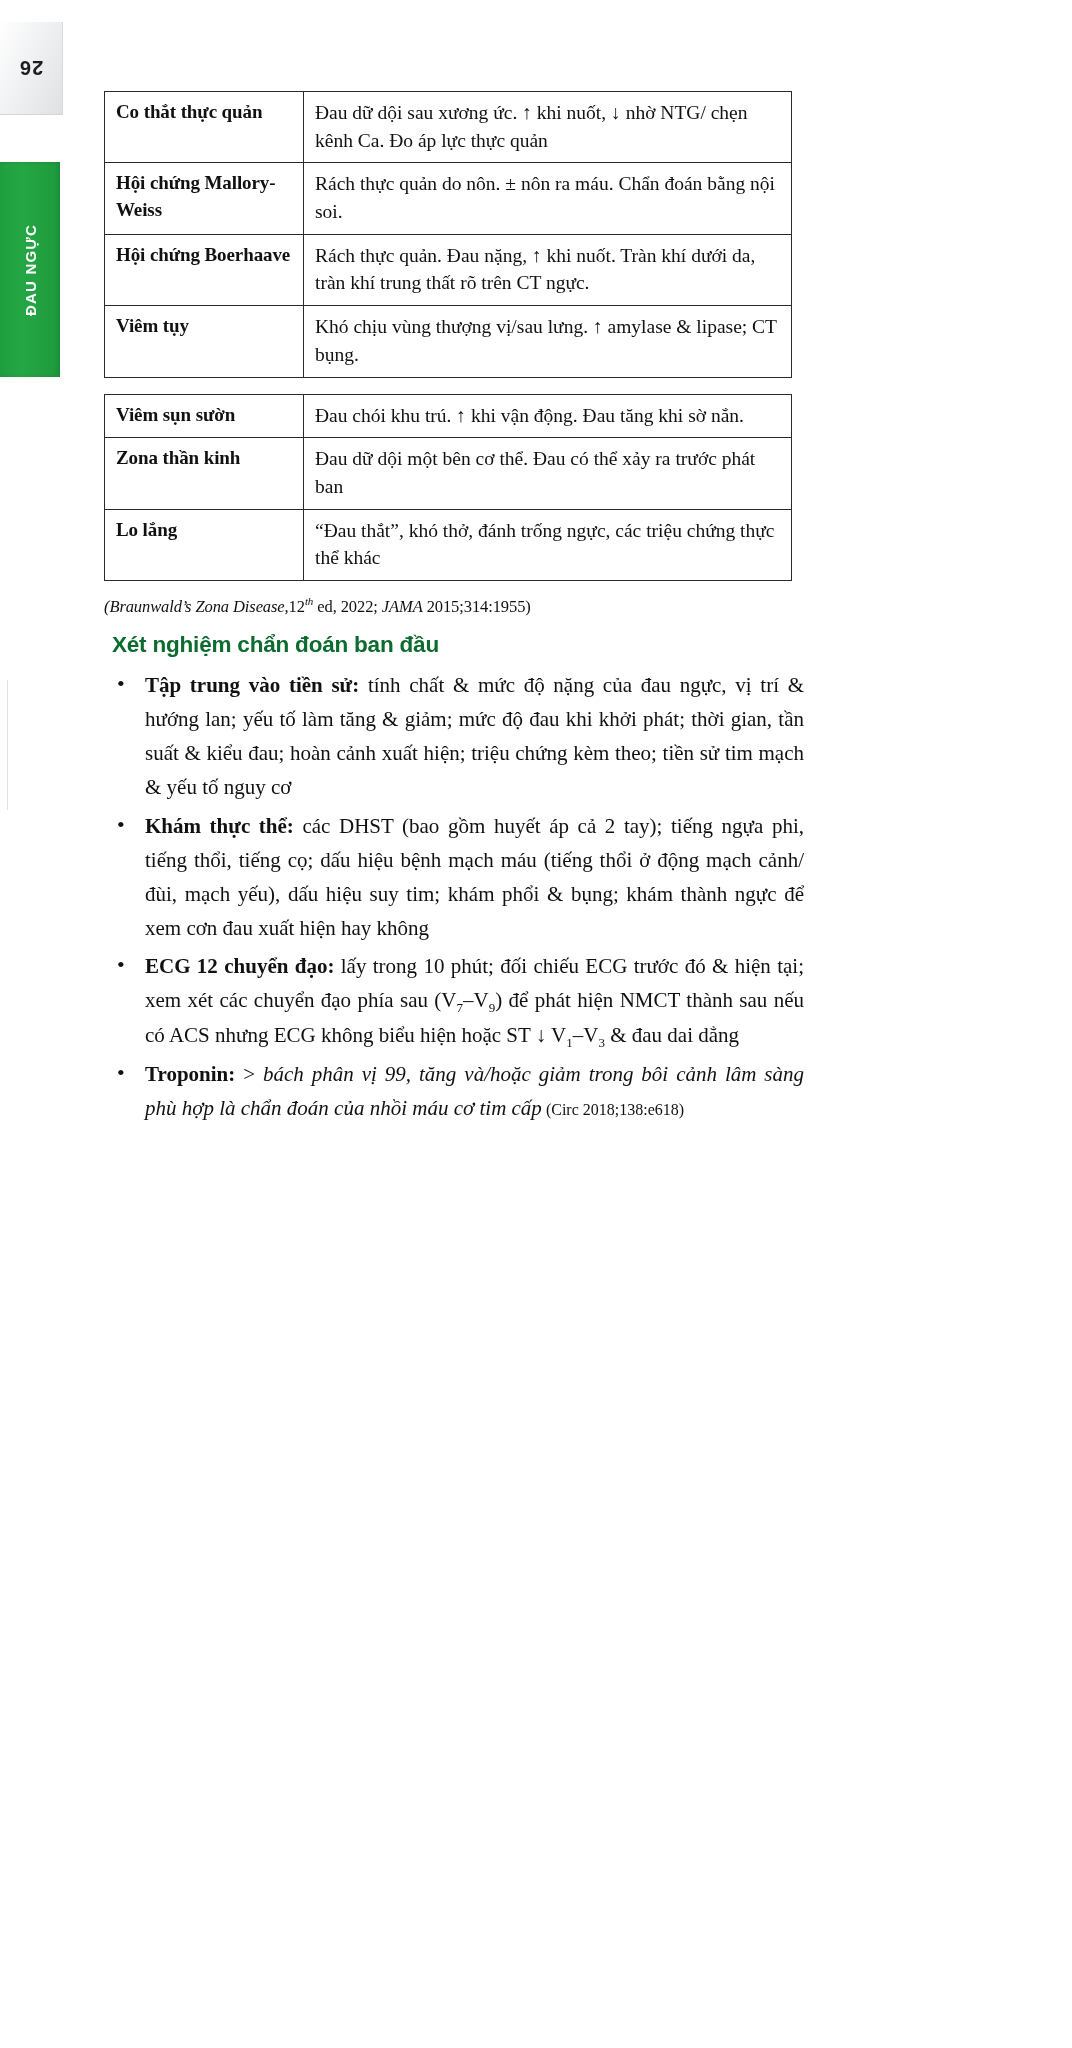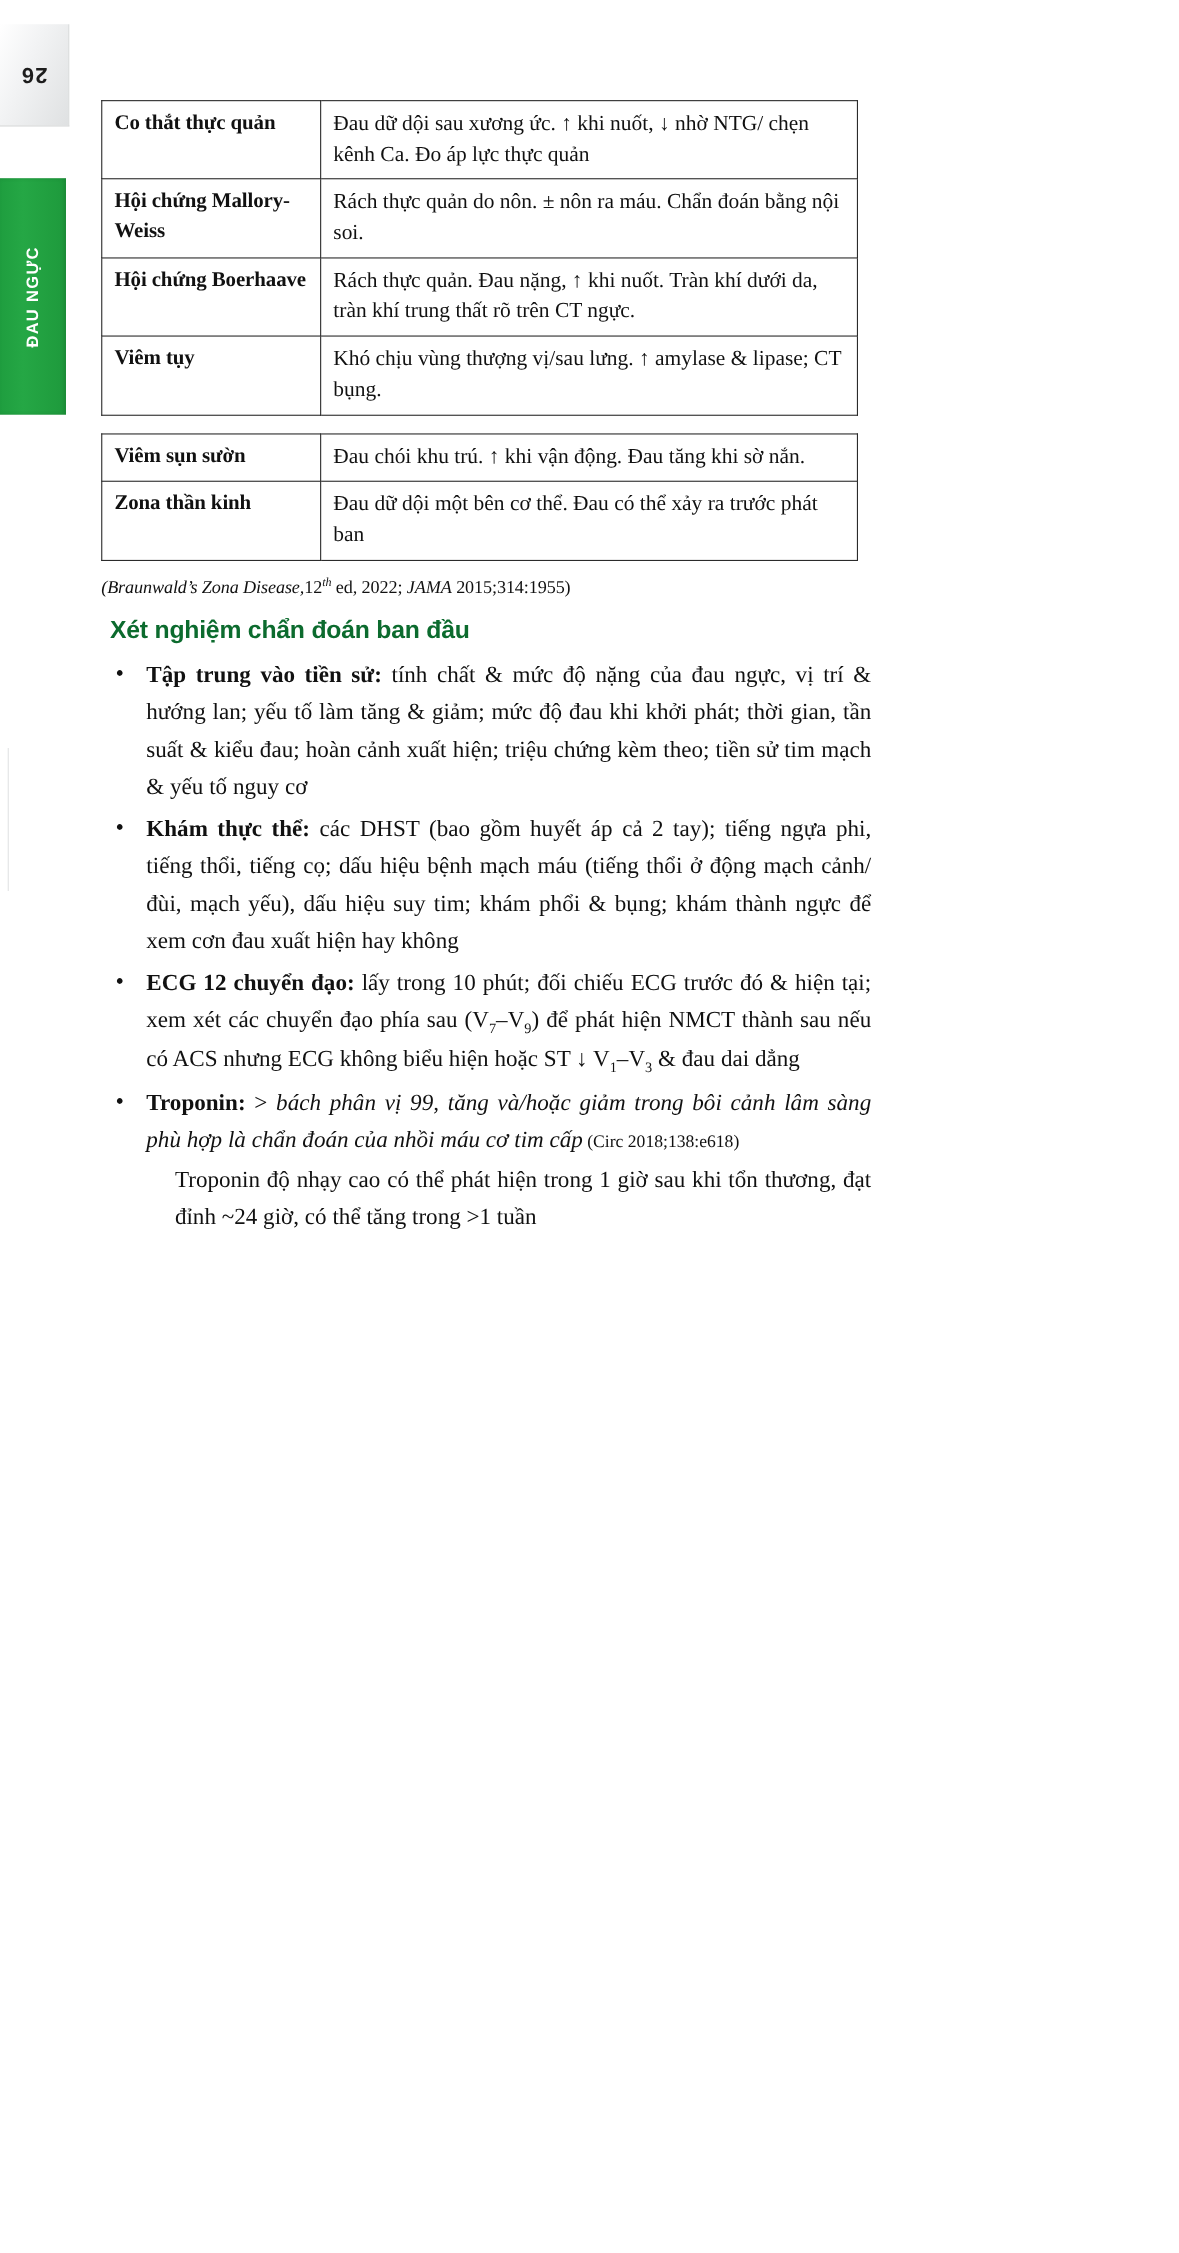--- a/index.html
+++ b/index.html
@@ -74,21 +74,21 @@
     left: 0;
     top: 680px;
     width: 7px;
     height: 130px;
     border-right: 1px solid #e2e3e4;
   }
 
   
   #content {
     position: absolute;
-    left: 92px;
+    left: 104px;
     top: 0;
     width: 700px;
   }
 
   
   table.dx {
     width: 688px;
     border-collapse: collapse;
     table-layout: fixed;
     font-size: 19.5px;
@@ -216,20 +216,24 @@
   <table class="dx" id="table-block-2">
     <tbody>
       <tr>
         <td class="k">Viêm sụn sườn</td>
         <td class="v">Đau chói khu trú. ↑ khi vận động. Đau tăng khi sờ nắn.</td>
       </tr>
       <tr>
         <td class="k">Zona thần kinh</td>
         <td class="v">Đau dữ dội một bên cơ thể. Đau có thể xảy ra trước phát ban</td>
       </tr>
+      <tr>
+        <td class="k">Lo lắng</td>
+        <td class="v">“Đau thắt”, khó thở, đánh trống ngực, các triệu chứng thực thể khác</td>
+      </tr>
     </tbody>
   </table>
 
   <div id="citation"><span>(</span><span>Braunwald’s Zona Disease,</span><span class="up">12</span><sup>th</sup><span class="up"> ed, 2022; </span><span>JAMA</span><span class="up"> 2015;314:1955)</span></div>
 
   <h2 id="section-title">Xét nghiệm chẩn đoán ban đầu</h2>
 
   <ul id="bullets">
 
     <li>
@@ -239,18 +243,17 @@
     <li>
       <b>Khám thực thể:</b><span> các DHST (bao gồm huyết áp cả 2 tay); tiếng ngựa phi, tiếng thổi, tiếng cọ; dấu hiệu bệnh mạch máu (tiếng thổi ở động mạch cảnh/đùi, mạch yếu), dấu hiệu suy tim; khám phổi &amp; bụng; khám thành ngực để xem cơn đau xuất hiện hay không</span>
     </li>
 
     <li>
       <b>ECG 12 chuyển đạo:</b><span id="ecg-body"><span> lấy trong 10 phút; đối chiếu ECG trước đó &amp; hiện tại; xem xét các chuyển đạo phía sau (V</span><sub>7</sub><span>–V</span><sub>9</sub><span>) để phát hiện NMCT thành sau nếu có ACS nhưng ECG không biểu hiện hoặc ST ↓ V</span><sub>1</sub><span>–V</span><sub>3</sub><span> &amp; đau dai dẳng</span></span>
     </li>
 
     <li>
       <b>Troponin:</b><span> &gt; </span><span class="em">bách phân vị 99, tăng và/hoặc giảm trong bôi cảnh lâm sàng phù hợp là chẩn đoán của nhồi máu cơ tim cấp</span><span class="ref"> (Circ 2018;138:e618)</span>
-      <span class="subnote">Troponin độ nhạy cao có thể phát hiện trong 1 giờ sau khi tổn thương, đạt đỉnh ~24 giờ, có thể tăng trong &gt;1 tuần</span>
     </li>
 
   </ul>
 
 </div>
 
 </body></html>

